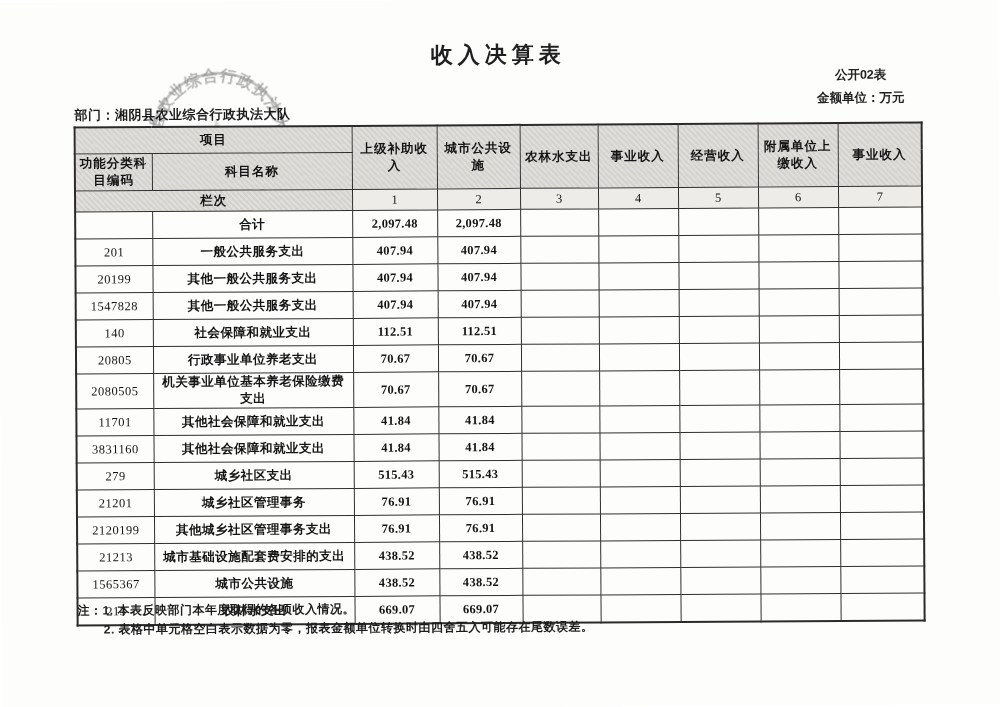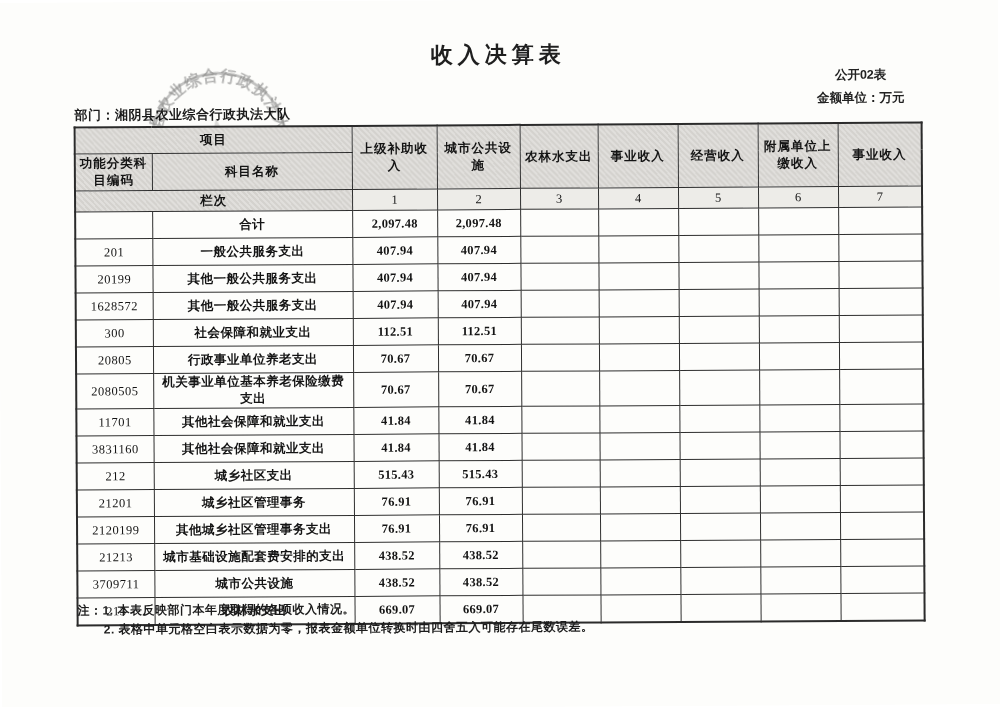--- a/index.html
+++ b/index.html
@@ -169,32 +169,32 @@
           <td class="c-name">其他一般公共服务支出</td>
           <td class="c-num">407.94</td>
           <td class="c-num">407.94</td>
           <td class="c-num"></td>
           <td class="c-num"></td>
           <td class="c-num"></td>
           <td class="c-num"></td>
           <td class="c-num"></td>
         </tr>
         <tr>
-          <td class="c-code">1628572</td>
+          <td class="c-code">1547828</td>
           <td class="c-name">其他一般公共服务支出</td>
           <td class="c-num">407.94</td>
           <td class="c-num">407.94</td>
           <td class="c-num"></td>
           <td class="c-num"></td>
           <td class="c-num"></td>
           <td class="c-num"></td>
           <td class="c-num"></td>
         </tr>
         <tr>
-          <td class="c-code">300</td>
+          <td class="c-code">140</td>
           <td class="c-name">社会保障和就业支出</td>
           <td class="c-num">112.51</td>
           <td class="c-num">112.51</td>
           <td class="c-num"></td>
           <td class="c-num"></td>
           <td class="c-num"></td>
           <td class="c-num"></td>
           <td class="c-num"></td>
         </tr>
         <tr>
@@ -235,21 +235,21 @@
           <td class="c-name">其他社会保障和就业支出</td>
           <td class="c-num">41.84</td>
           <td class="c-num">41.84</td>
           <td class="c-num"></td>
           <td class="c-num"></td>
           <td class="c-num"></td>
           <td class="c-num"></td>
           <td class="c-num"></td>
         </tr>
         <tr>
-          <td class="c-code">212</td>
+          <td class="c-code">279</td>
           <td class="c-name">城乡社区支出</td>
           <td class="c-num">515.43</td>
           <td class="c-num">515.43</td>
           <td class="c-num"></td>
           <td class="c-num"></td>
           <td class="c-num"></td>
           <td class="c-num"></td>
           <td class="c-num"></td>
         </tr>
         <tr>
@@ -279,21 +279,21 @@
           <td class="c-name">城市基础设施配套费安排的支出</td>
           <td class="c-num">438.52</td>
           <td class="c-num">438.52</td>
           <td class="c-num"></td>
           <td class="c-num"></td>
           <td class="c-num"></td>
           <td class="c-num"></td>
           <td class="c-num"></td>
         </tr>
         <tr>
-          <td class="c-code">3709711</td>
+          <td class="c-code">1565367</td>
           <td class="c-name">城市公共设施</td>
           <td class="c-num">438.52</td>
           <td class="c-num">438.52</td>
           <td class="c-num"></td>
           <td class="c-num"></td>
           <td class="c-num"></td>
           <td class="c-num"></td>
           <td class="c-num"></td>
         </tr>
         <tr>

